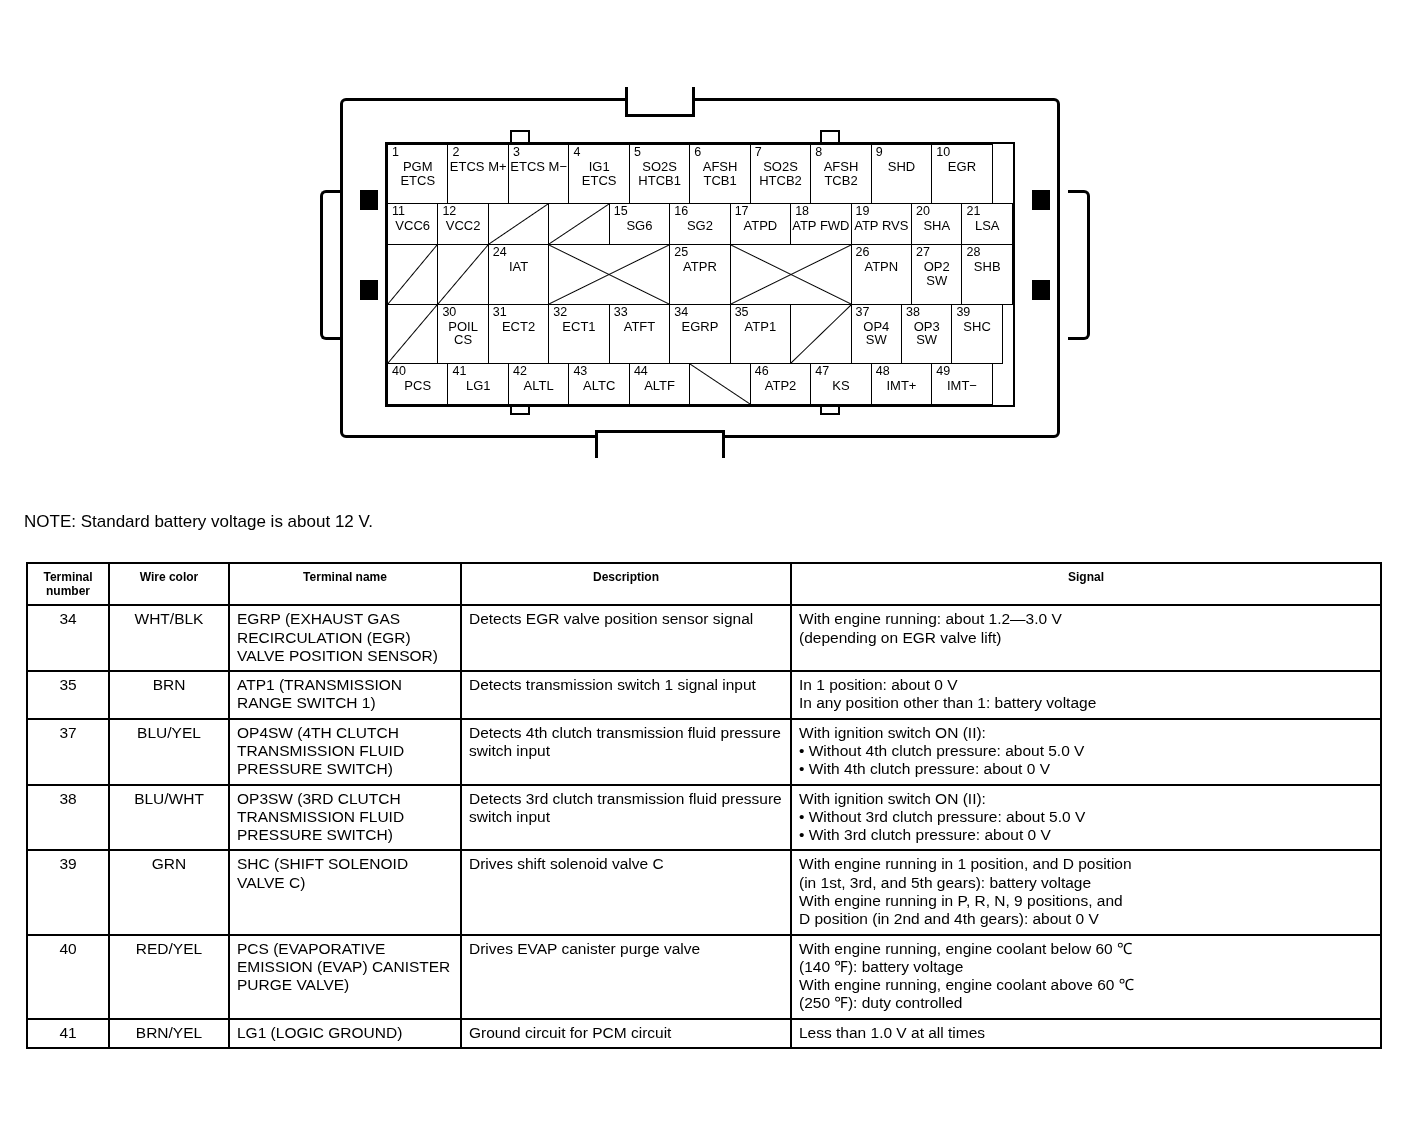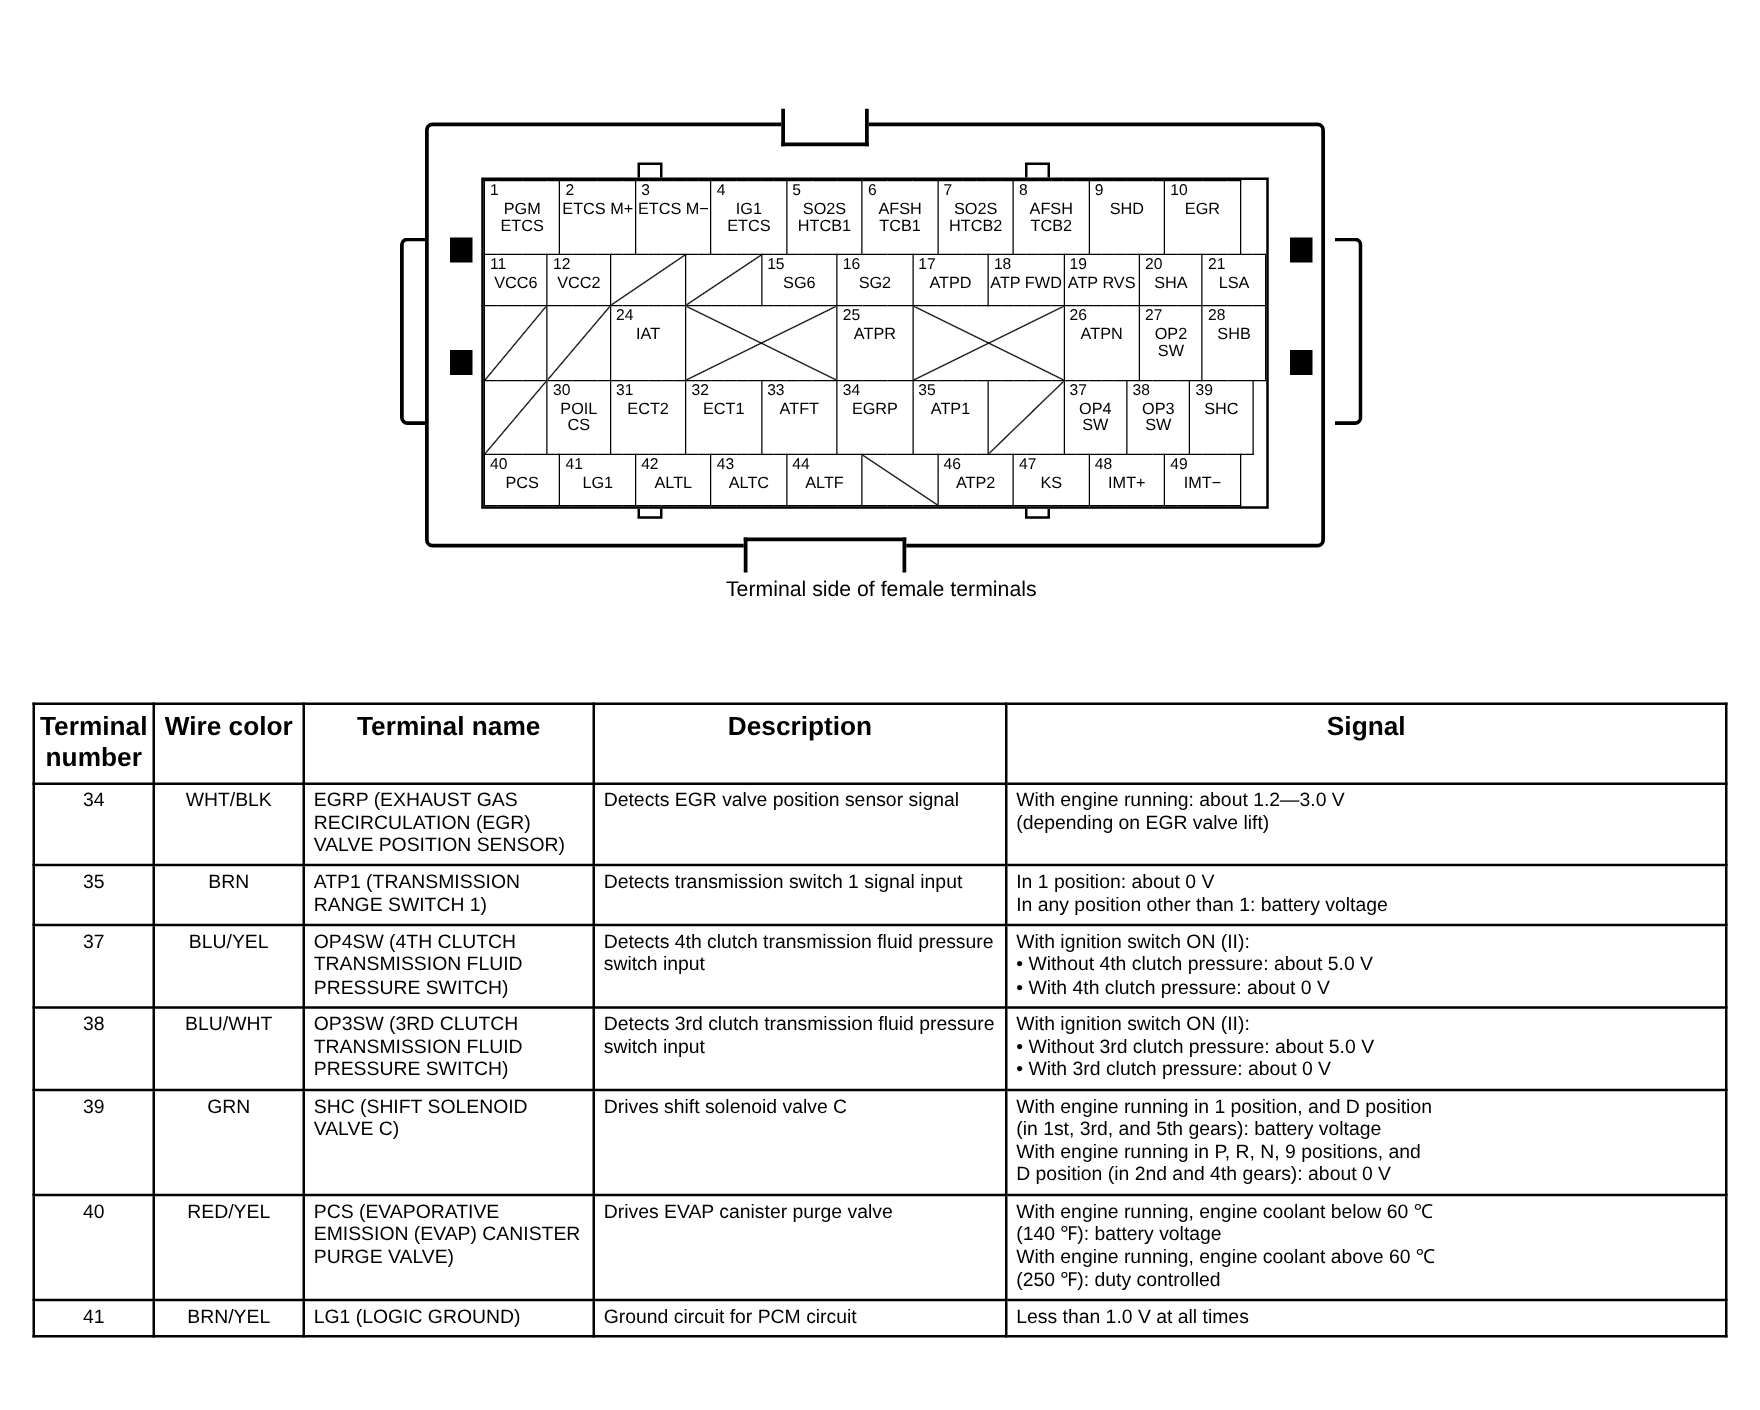--- a/index.html
+++ b/index.html
@@ -174,21 +174,21 @@
   }
   .spec th, .spec td {
     border: 2px solid #000;
     padding: 4px 7px 5px 7px;
     vertical-align: top;
     line-height: 1.18;
   }
   .spec th {
     text-align: center;
     font-weight: bold;
-    font-size: 21px;
+    font-size: 12px;
     padding: 6px 4px;
   }
   .spec td.c { text-align: center; }
   .col-term { width: 82px; }
   .col-wire { width: 120px; }
   .col-name { width: 232px; }
   .col-desc { width: 330px; }
   .spec td.sig { }
   .bullet { display: block; text-indent: -10px; padding-left: 10px; }
 </style>
@@ -406,23 +406,23 @@
               </td>
           <td colspan="6">
                 <span class="pnum">49</span>
                 <span class="pname">IMT−</span>
               </td>
         </tr>
       </tbody>
         </table>
     </div>
 
-    <div class="caption">Terminal side of female terminals</div>
   </div>
 
+  <div class="note">NOTE: Standard battery voltage is about 12 V.</div>
 
   <table class="spec">
     <thead>
       <tr>
         <th class="col-term">Terminal number</th>
         <th class="col-wire">Wire color</th>
         <th class="col-name">Terminal name</th>
         <th class="col-desc">Description</th>
         <th>Signal</th>
       </tr>

